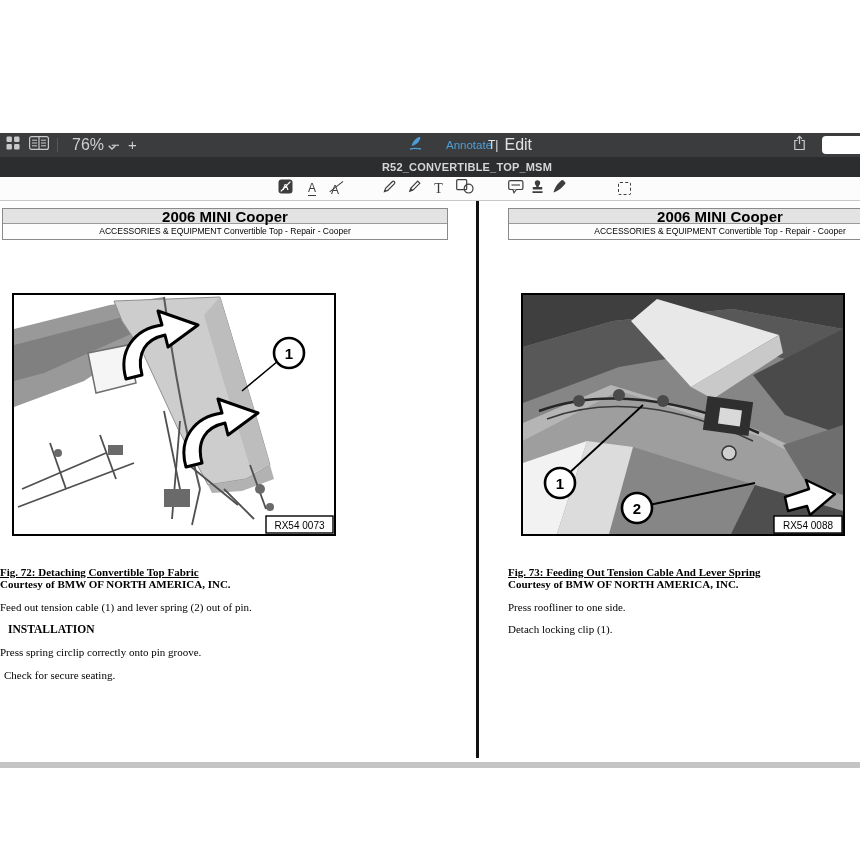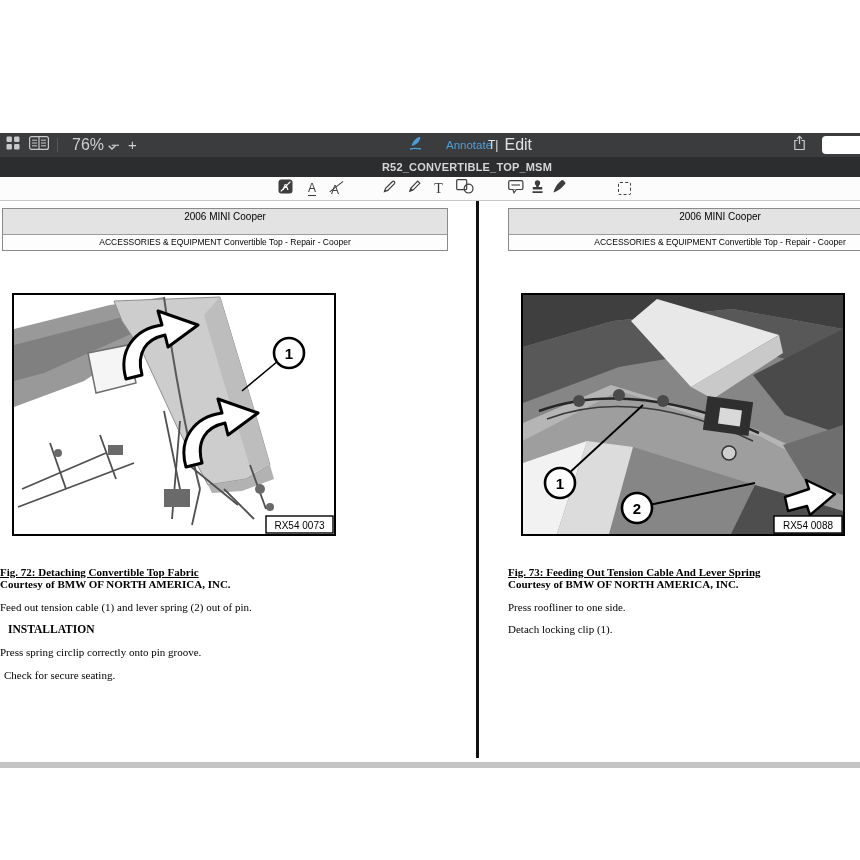--- a/index.html
+++ b/index.html
@@ -34,22 +34,22 @@
   .a-strike-line{position:absolute;left:-3px;top:6px;width:17px;height:1.4px;background:#3d3d3d;
                  transform:rotate(-38deg);}
   .t-tool{font-family:"Liberation Serif",serif;font-size:14px;color:#3d3d3d;line-height:1;}
   .sel-box{width:13px;height:13px;border:1.6px dashed #3d3d3d;border-radius:2px;}
 
   
   .docarea{position:absolute;left:0;top:201px;width:100%;height:561px;background:#fff;}
   .page-divider{position:absolute;left:476px;top:0;width:3px;height:557px;background:#111;}
 
   .header-table{position:absolute;border:1px solid #8a8a8a;background:#fff;}
-  .ht-row1{height:26px;line-height:15px;background:#e3e3e3;border-bottom:1px solid #9a9a9a;
-           text-align:center;font-size:10px;font-weight:normal;color:#000;}
+  .ht-row1{height:15px;line-height:15px;background:#e3e3e3;border-bottom:1px solid #9a9a9a;
+           text-align:center;font-size:15px;font-weight:bold;color:#000;}
   .ht-row2{height:15px;line-height:15px;background:#fdfdfd;text-align:center;font-size:8.5px;color:#000;
            white-space:nowrap;overflow:hidden;}
 
   .figure{position:absolute;width:324px;height:243px;border:2px solid #000;background:#fff;}
 
   .serif{font-family:"Liberation Serif",serif;color:#000;white-space:nowrap;}
   .cap-title{position:absolute;font-size:11px;font-weight:bold;text-decoration:underline;}
   .cap-courtesy{position:absolute;font-size:11px;font-weight:bold;}
   .cap-body{position:absolute;font-size:11px;}
   .cap-section{position:absolute;font-size:11.5px;font-weight:bold;padding-left:8px;}

